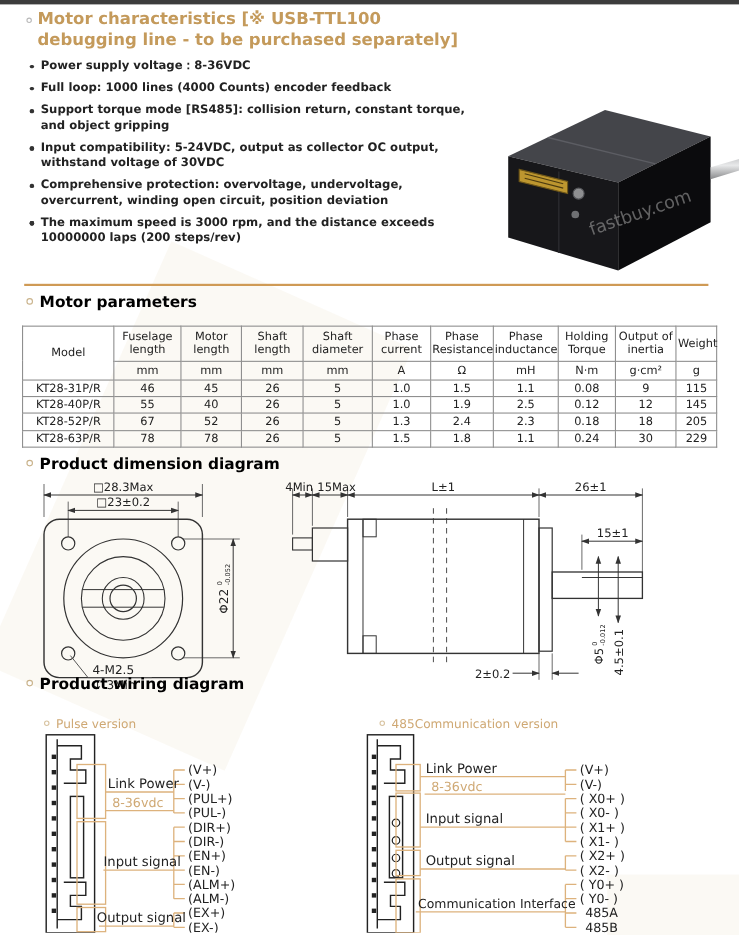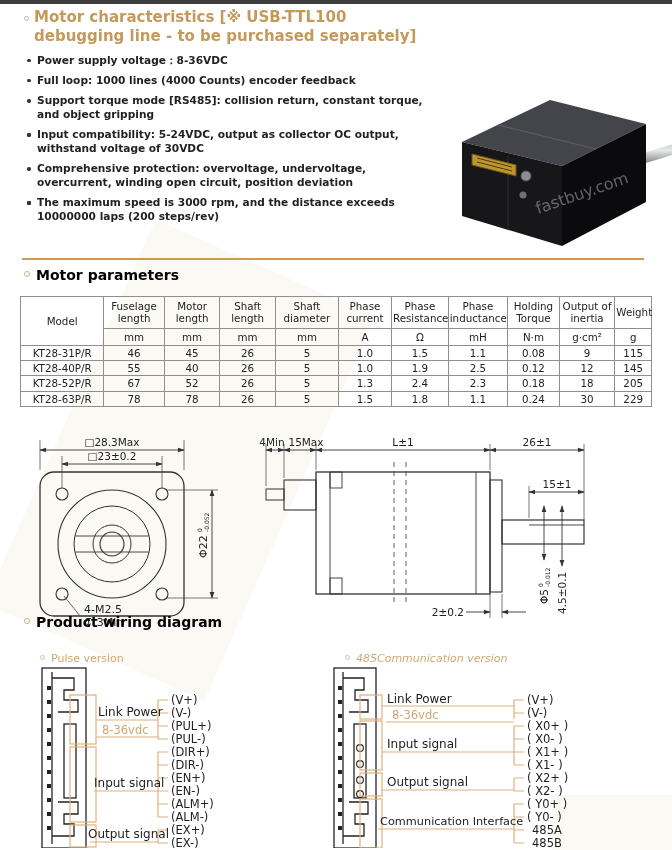--- a/index.html
+++ b/index.html
@@ -32,21 +32,21 @@
   .params-table th, .params-table td { border:1px solid #8f8f8f; text-align:center; vertical-align:middle; font-weight:normal; padding:1px 1px; line-height:1.2; }
   .params-table thead th { height:17px; }
   .params-table .hdr th { padding-top:3px; padding-bottom:3px; }
   .params-table tbody td { height:15px; }
 
   .dim-front { position:absolute; top:436px; left:22px; }
   .dim-side  { position:absolute; top:436px; left:244px; }
 
   .sub-heading { position:absolute; font-size:11px; color:#cfa873; padding-left:11px; }
   .sub-heading .marker { position:absolute; left:0; top:3px; width:5px; height:5px; border:1px solid #d8c3a0; border-radius:50%; background:#fff; }
-  .sub1 { top:652px; left:40px; } .sub2 { top:652px; left:345px;font-style:italic; }
+  .sub1 { top:652px; left:40px; } .sub2 { top:652px; left:345px; }
 
   .wire-pulse { position:absolute; top:666px; left:30px; }
   .wire-485  { position:absolute; top:666px; left:332px; }
 
   svg text { font-family:"DejaVu Sans","Liberation Sans",sans-serif; }
 </style>
 </head>
 <body>
 
 <div class="page">
@@ -192,20 +192,24 @@
           <td>1.5</td>
           <td>1.8</td>
           <td>1.1</td>
           <td>0.24</td>
           <td>30</td>
           <td>229</td>
       </tr>
     </tbody>
   </table>
 
+  <div class="section-heading sh2">
+    <span class="marker"></span>
+    <span>Product dimension diagram</span>
+  </div>
 
   <svg class="dim-front" width="235" height="192" viewBox="0 0 235 192">
     <defs>
       <marker id="arr" viewBox="0 0 10 10" refX="9" refY="5" markerWidth="8" markerHeight="8" orient="auto-start-reverse">
         <path d="M0,1.5 L10,5 L0,8.5 z" fill="#333"></path>
       </marker>
     </defs>
     <g stroke="#555" stroke-width="0.8" fill="none">
       <line x1="18" y1="34" x2="18" y2="4"></line>
         <line x1="162" y1="34" x2="162" y2="4"></line>

